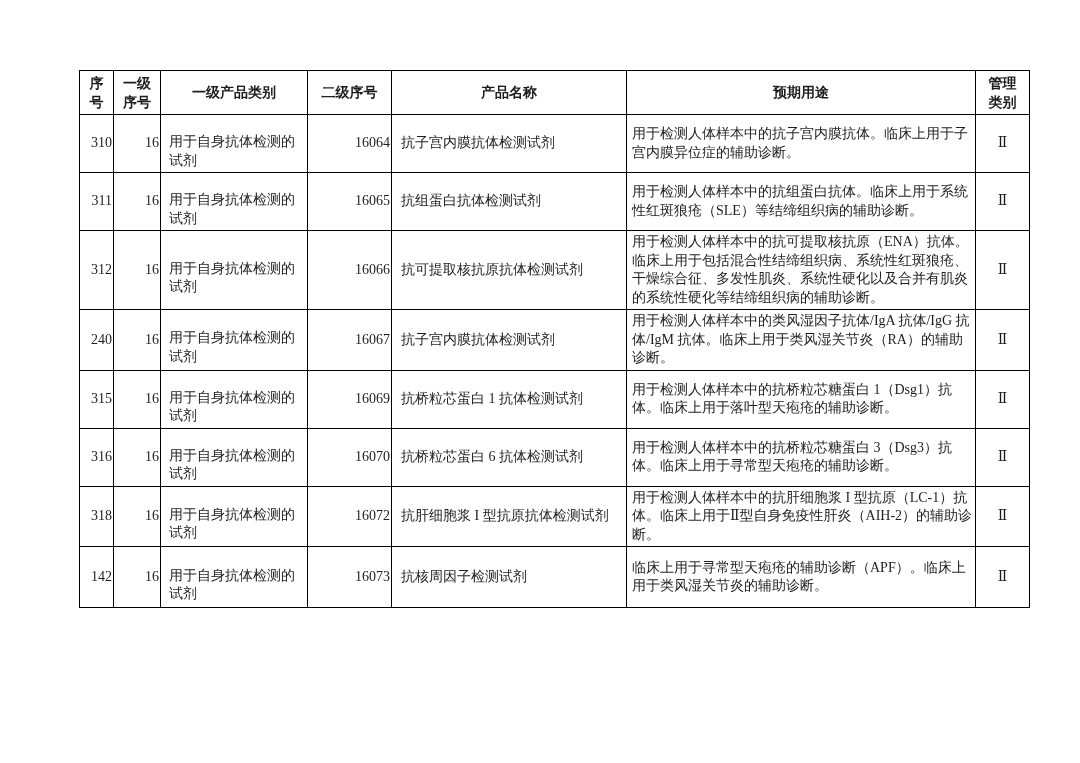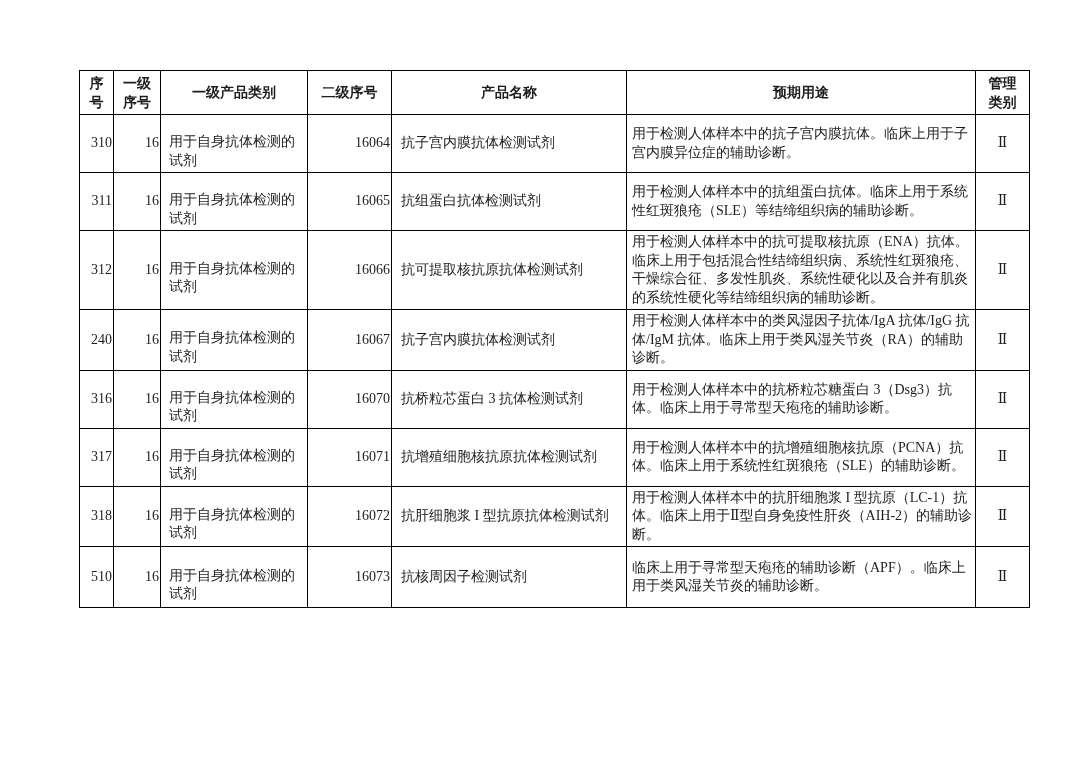--- a/index.html
+++ b/index.html
@@ -96,48 +96,48 @@
       <tr>
         <td class="c-num">240</td>
         <td class="c-num">16</td>
         <td class="c-cat">用于自身抗体检测的试剂</td>
         <td class="c-num">16067</td>
         <td class="c-name">抗子宫内膜抗体检测试剂</td>
         <td class="c-use">用于检测人体样本中的类风湿因子抗体/IgA 抗体/IgG 抗体/IgM 抗体。临床上用于类风湿关节炎（RA）的辅助诊断。</td>
         <td class="c-cls">Ⅱ</td>
       </tr>
       <tr>
+        <td class="c-num">315</td>
+        <td class="c-num">16</td>
+        <td class="c-cat">用于自身抗体检测的试剂</td>
+        <td class="c-num">16069</td>
+        <td class="c-name">抗桥粒芯蛋白 1 抗体检测试剂</td>
+        <td class="c-use">用于检测人体样本中的抗桥粒芯糖蛋白 1（Dsg1）抗体。临床上用于落叶型天疱疮的辅助诊断。</td>
+        <td class="c-cls">Ⅱ</td>
+      </tr>
+      <tr>
         <td class="c-num">316</td>
         <td class="c-num">16</td>
         <td class="c-cat">用于自身抗体检测的试剂</td>
         <td class="c-num">16070</td>
-        <td class="c-name">抗桥粒芯蛋白 3 抗体检测试剂</td>
+        <td class="c-name">抗桥粒芯蛋白 6 抗体检测试剂</td>
         <td class="c-use">用于检测人体样本中的抗桥粒芯糖蛋白 3（Dsg3）抗体。临床上用于寻常型天疱疮的辅助诊断。</td>
-        <td class="c-cls">Ⅱ</td>
-      </tr>
-      <tr>
-        <td class="c-num">317</td>
-        <td class="c-num">16</td>
-        <td class="c-cat">用于自身抗体检测的试剂</td>
-        <td class="c-num">16071</td>
-        <td class="c-name">抗增殖细胞核抗原抗体检测试剂</td>
-        <td class="c-use">用于检测人体样本中的抗增殖细胞核抗原（PCNA）抗体。临床上用于系统性红斑狼疮（SLE）的辅助诊断。</td>
         <td class="c-cls">Ⅱ</td>
       </tr>
       <tr>
         <td class="c-num">318</td>
         <td class="c-num">16</td>
         <td class="c-cat">用于自身抗体检测的试剂</td>
         <td class="c-num">16072</td>
         <td class="c-name">抗肝细胞浆 I 型抗原抗体检测试剂</td>
         <td class="c-use">用于检测人体样本中的抗肝细胞浆 I 型抗原（LC-1）抗体。临床上用于Ⅱ型自身免疫性肝炎（AIH-2）的辅助诊断。</td>
         <td class="c-cls">Ⅱ</td>
       </tr>
       <tr>
-        <td class="c-num">510</td>
+        <td class="c-num">142</td>
         <td class="c-num">16</td>
         <td class="c-cat">用于自身抗体检测的试剂</td>
         <td class="c-num">16073</td>
         <td class="c-name">抗核周因子检测试剂</td>
         <td class="c-use">临床上用于寻常型天疱疮的辅助诊断（APF）。临床上用于类风湿关节炎的辅助诊断。</td>
         <td class="c-cls">Ⅱ</td>
       </tr>
     </tbody>
   </table>
 </div>

